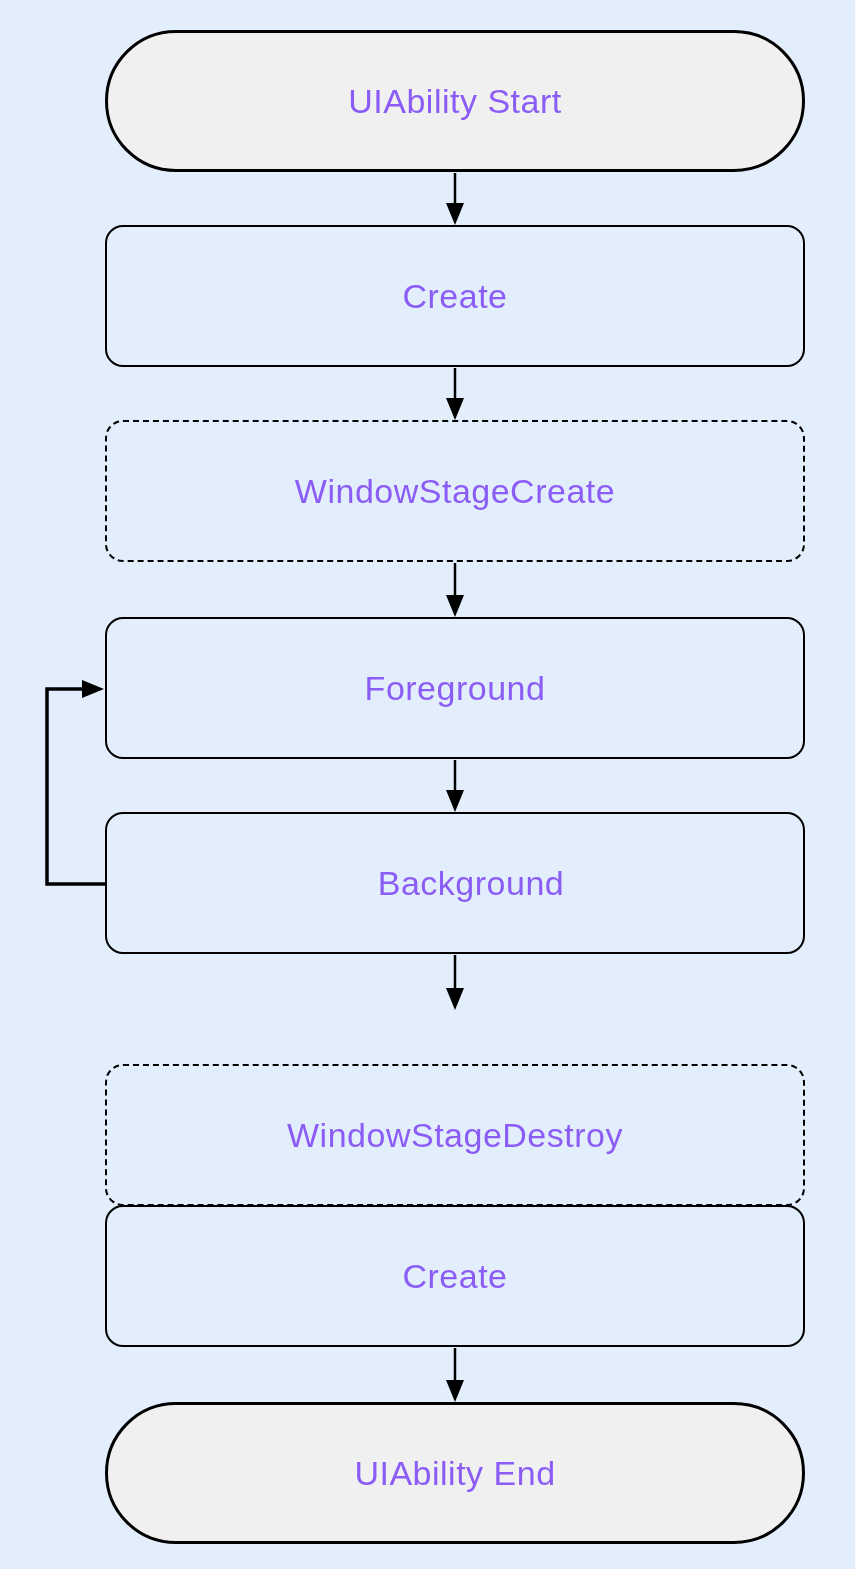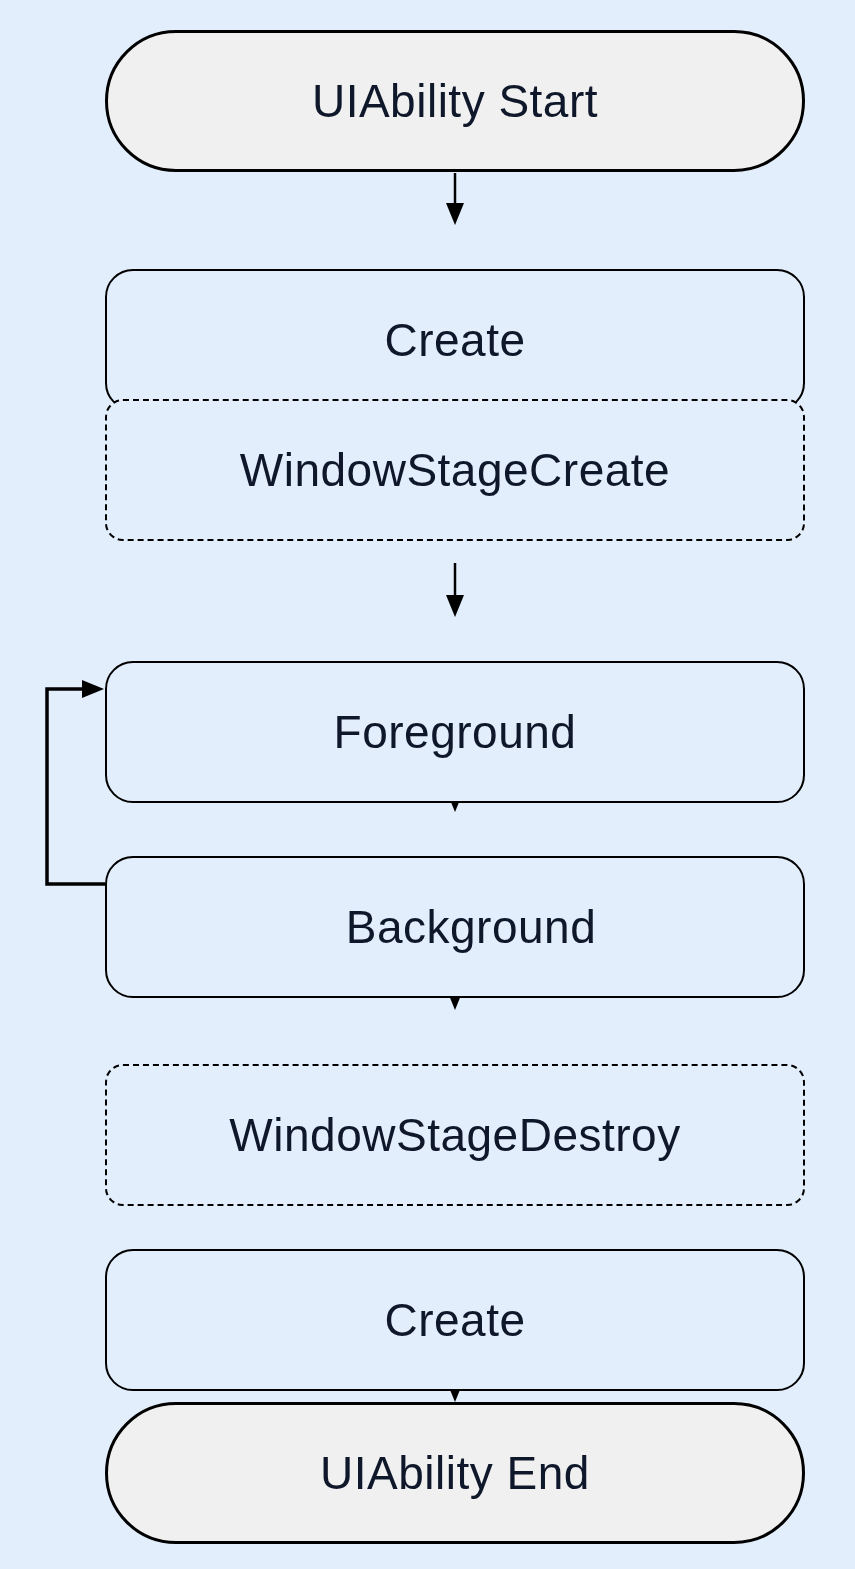--- a/index.html
+++ b/index.html
@@ -20,42 +20,41 @@
   }
   .node {
     position: absolute;
     left: 105px;
     width: 700px;
     height: 142px;
     box-sizing: border-box;
     display: flex;
     align-items: center;
     justify-content: center;
-    font-size: 46px;
-    color: #0f172a;
+    font-size: 34px;
+    color: #8b5cf6;
     letter-spacing: 0.5px;
     background: #e3eefc;
   }
   .node.stadium {
     background: #f0f0f0;
     border: 3px solid #000000;
     border-radius: 71px;
   }
   .node.rect {
     border: 2.5px solid #000000;
-    border-radius: 28px;
-    margin-top: 44px;
+    border-radius: 18px;
   }
   .node.rect-dashed {
     border: 2.5px dashed #000000;
     border-radius: 18px;
   }
   .n-start  { top: 30px; }
   .n-create { top: 225px; }
-  .n-wsc    { top: 399px; }
+  .n-wsc    { top: 420px; }
   .n-fg     { top: 617px; }
   .n-bg     { top: 812px; padding-left: 32px; }
   .n-wsd    { top: 1064px; }
   .n-destroy{ top: 1205px; }
   .n-end    { top: 1402px; }
   .edges-layer {
     position: absolute;
     top: 0;
     left: 0;
     pointer-events: none;

